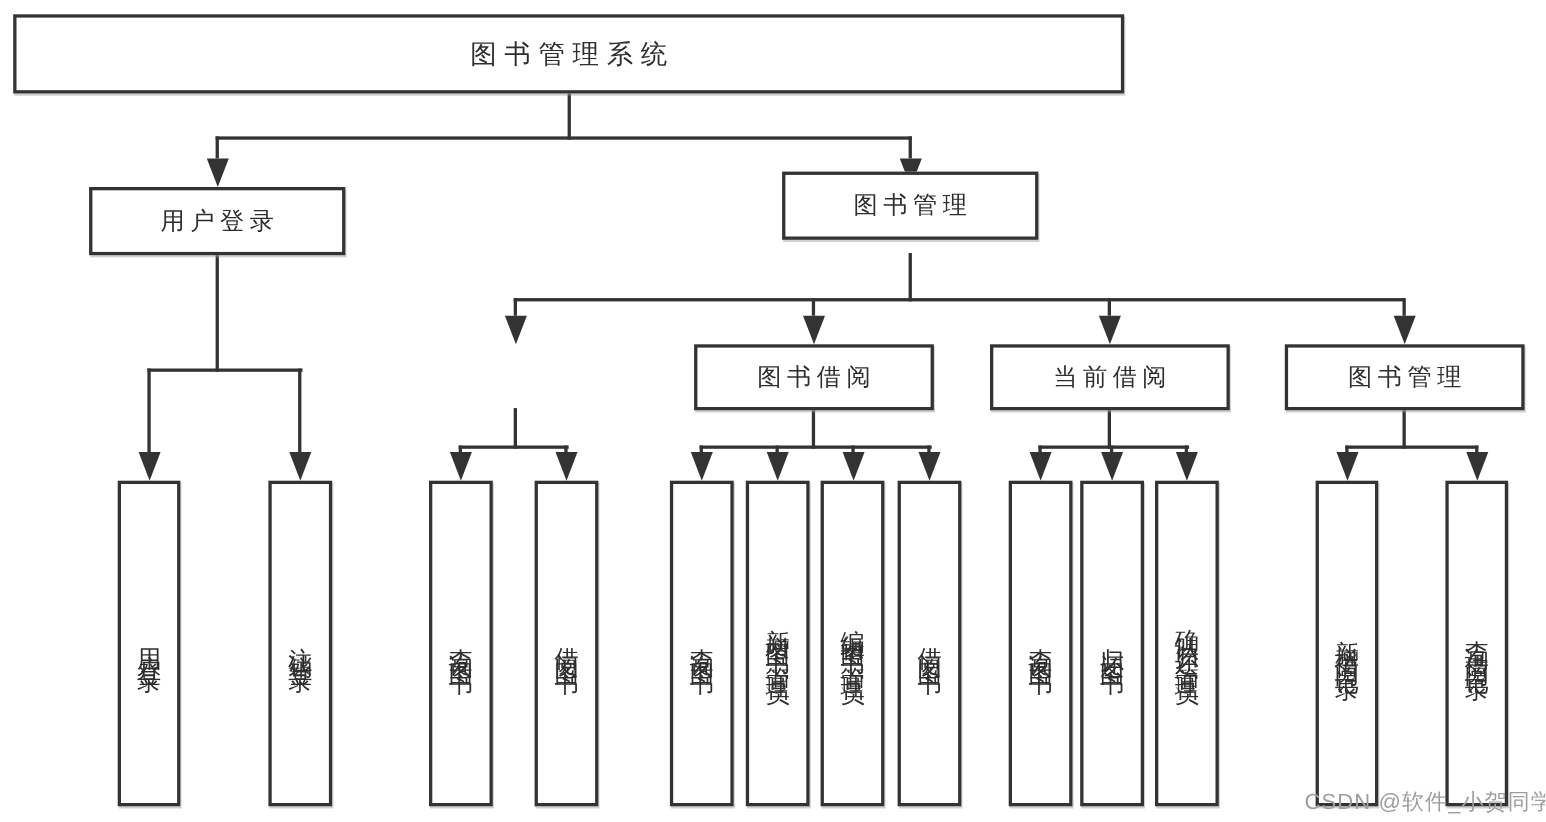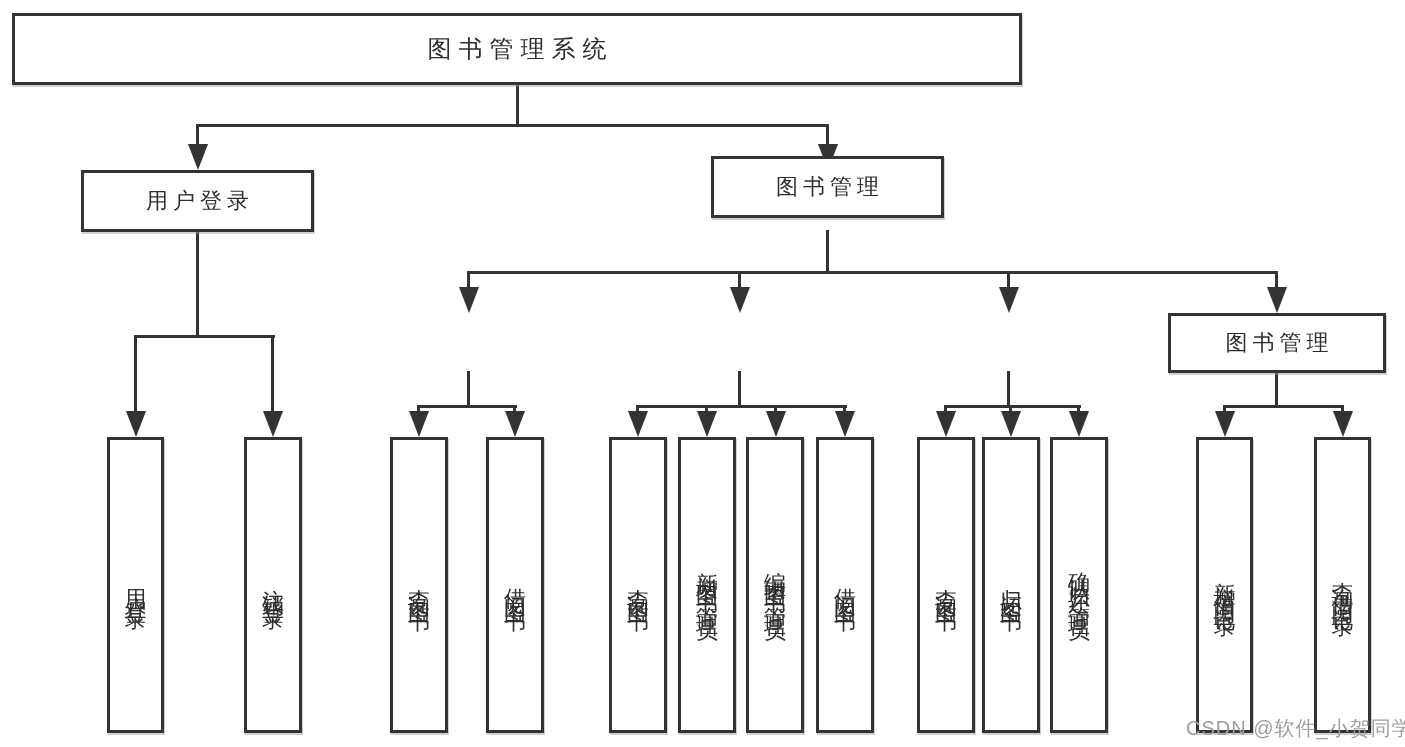--- a/index.html
+++ b/index.html
@@ -85,20 +85,26 @@
     <span class="root-label">图书管理系统</span>
   </div>
 
   <div class="box" style="left:81px; top:170px; width:233px; height:62px">
     <span class="h2-label">用户登录</span>
   </div>
   <div class="box" style="left:711px; top:156px; width:233px; height:62px">
     <span class="h2-label">图书管理</span>
   </div>
 
+  <div class="box" style="left:631px; top:313px; width:218px; height:60px">
+    <span class="h3-label">图书借阅</span>
+  </div>
+  <div class="box" style="left:900px; top:313px; width:218px; height:60px">
+    <span class="h3-label">当前借阅</span>
+  </div>
   <div class="box" style="left:1168px; top:313px; width:218px; height:60px">
     <span class="h3-label">图书管理</span>
   </div>
 
   <div class="box" style="left:107px; top:437px; width:57px; height:296px">
     <span class="leaf-label">用户登录</span>
   </div>
   <div class="box" style="left:244px; top:437px; width:58px; height:296px">
     <span class="leaf-label">注销登录</span>
   </div>

